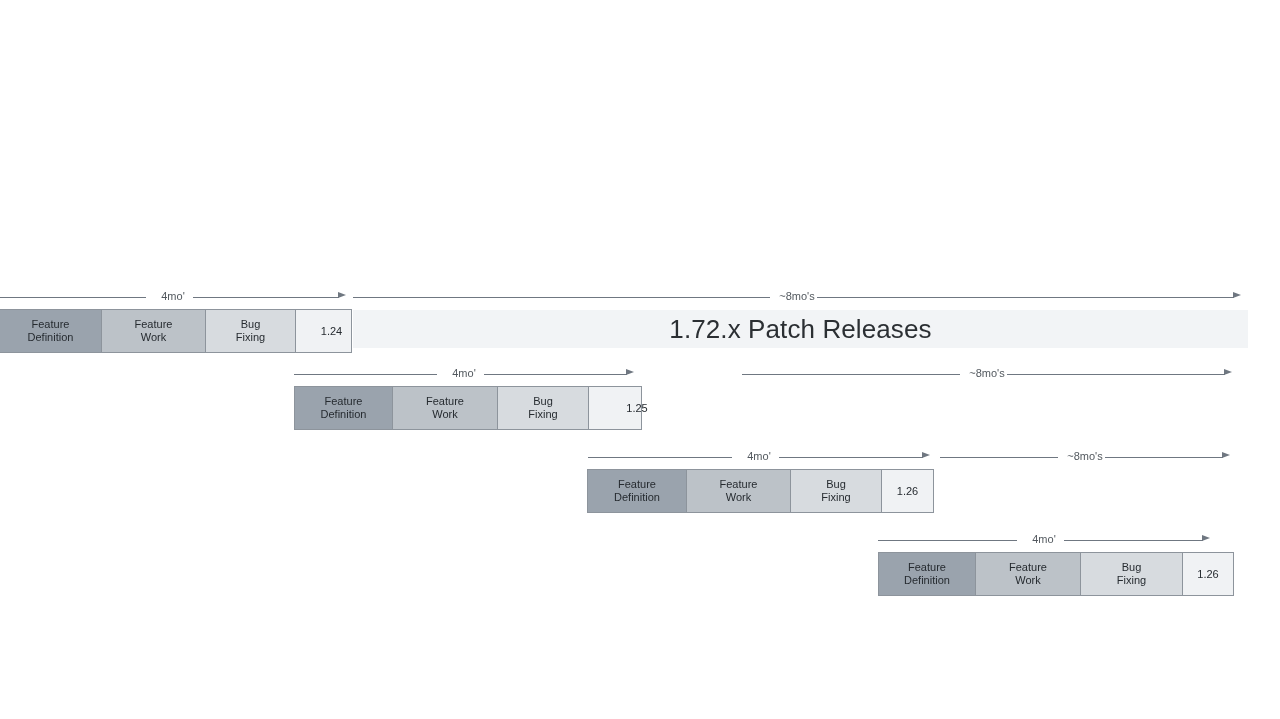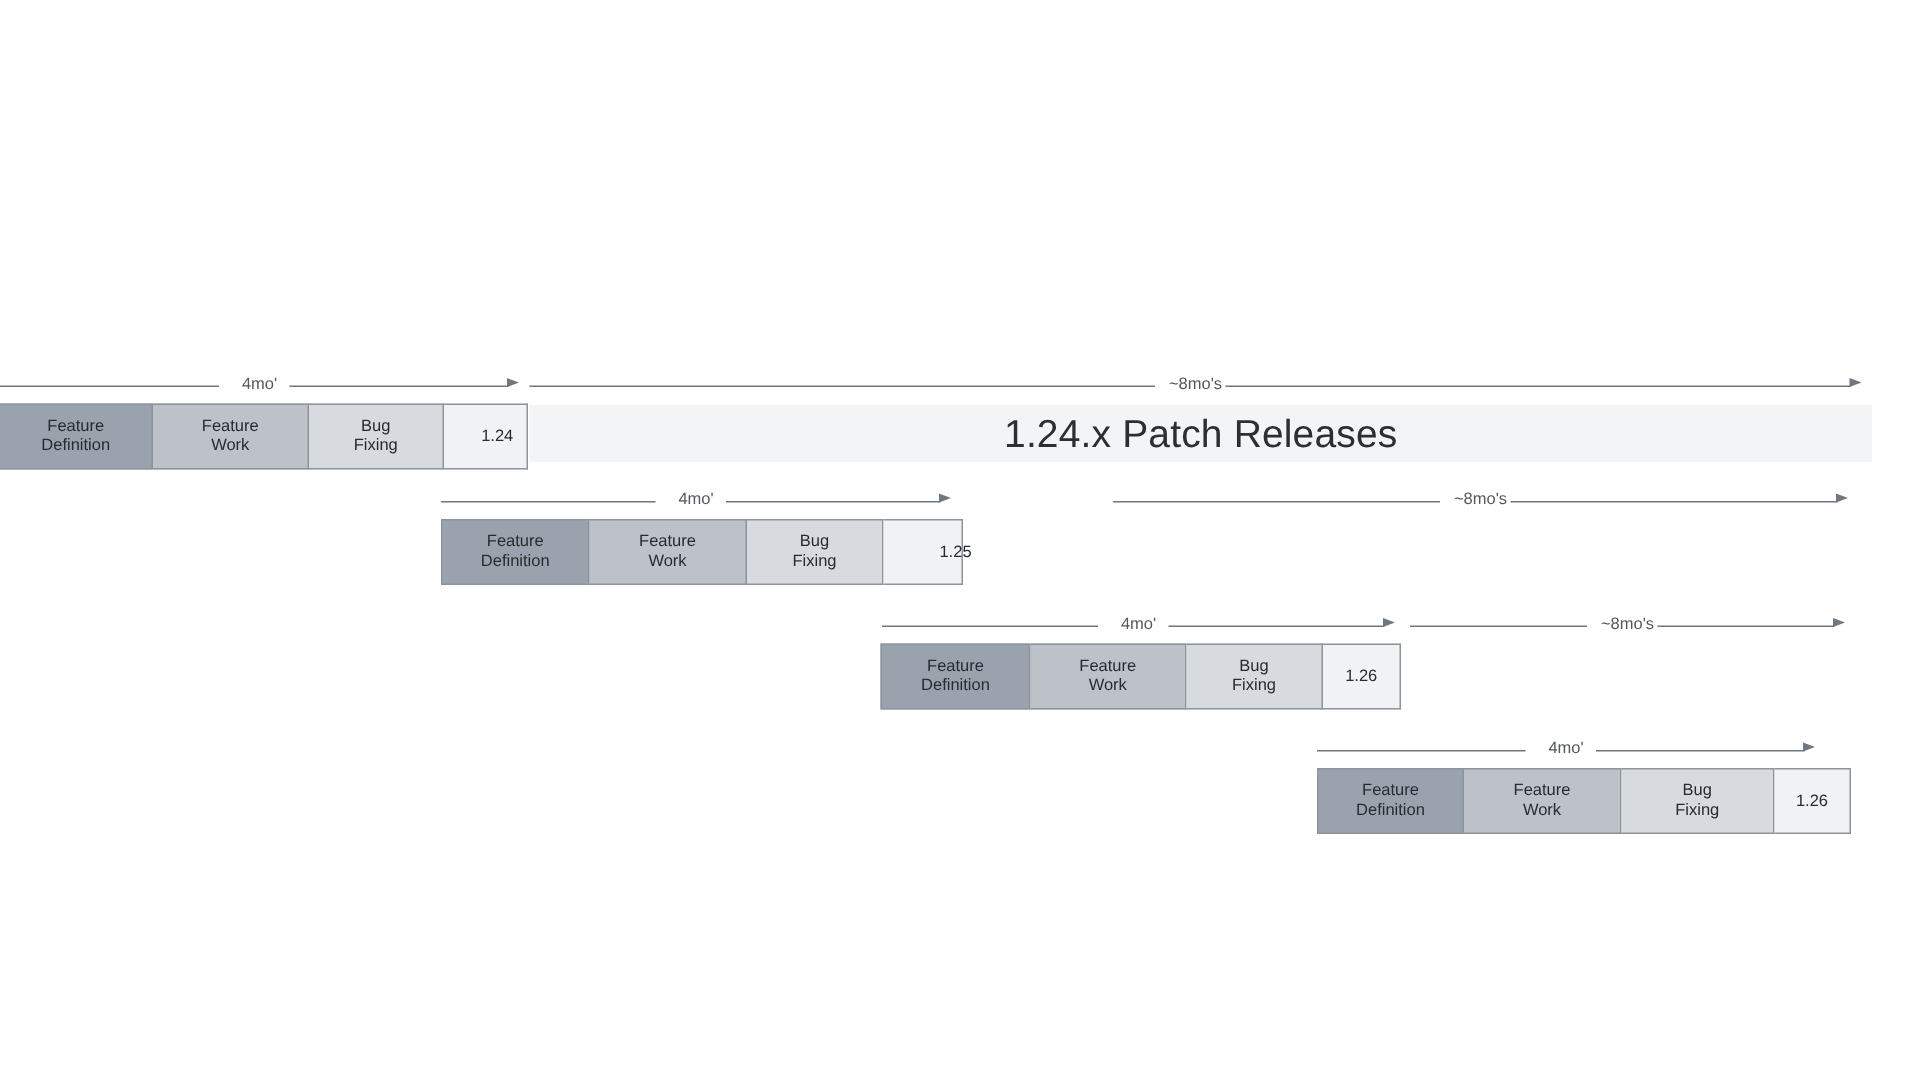--- a/index.html
+++ b/index.html
@@ -21,20 +21,21 @@
     left: 0;
     top: 0;
     width: 1280px;
     height: 719px;
   }
 
   
   .row {
     position: absolute;
     height: 56px;
+    margin-top: 40px;
   }
 
   
   .measures {
     position: absolute;
     height: 20px;
     left: 0;
     top: 0;
   }
   .measure {
@@ -122,21 +123,21 @@
           <div class="mlabel" style="left: 146px; width: 54px;">4mo'</div>
         </div>
         <div class="measure" style="left: 353px; width: 888px;">
           <div class="rule left" style="width: 417px;"></div>
           <div class="rule right" style="width: 417px;"></div>
           <div class="head"></div>
           <div class="mlabel" style="left: 417px; width: 54px;">~8mo's</div>
         </div>
       </div>
       <div class="band" style="left: 353px; width: 895px; top: 22px; height: 38px;">
-        <div class="band-label" style="font-size: 26px;">1.24.x Patch Releases</div>
+        <div class="band-label" style="font-size: 26px;">1.72.x Patch Releases</div>
       </div>
       <div class="stages" style="left: -1px; top: 21px;">
         <div class="stage s1" style="width: 103px;">Feature
 Definition</div>
         <div class="stage s2" style="width: 104px;">Feature
 Work</div>
         <div class="stage s3" style="width: 90px;">Bug
 Fixing</div>
         <div class="stage s4" style="width: 56px; padding-left: 16px;">1.24</div>
       </div>

